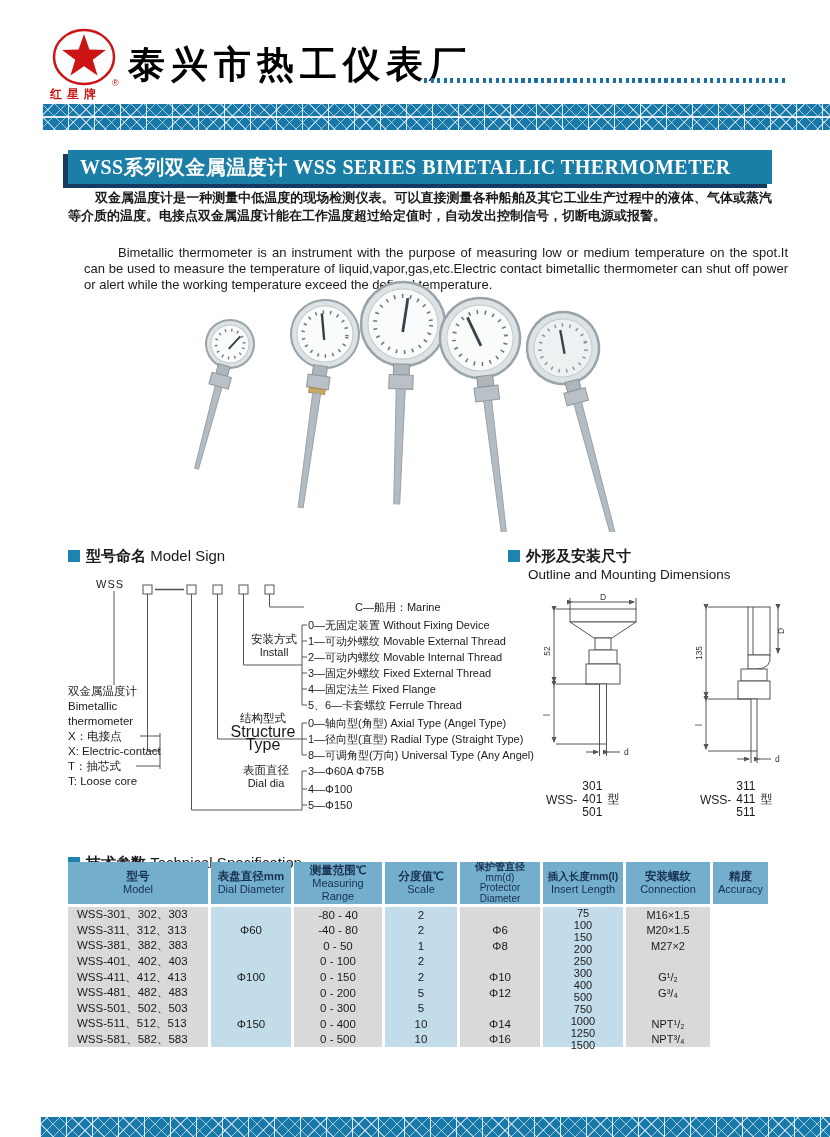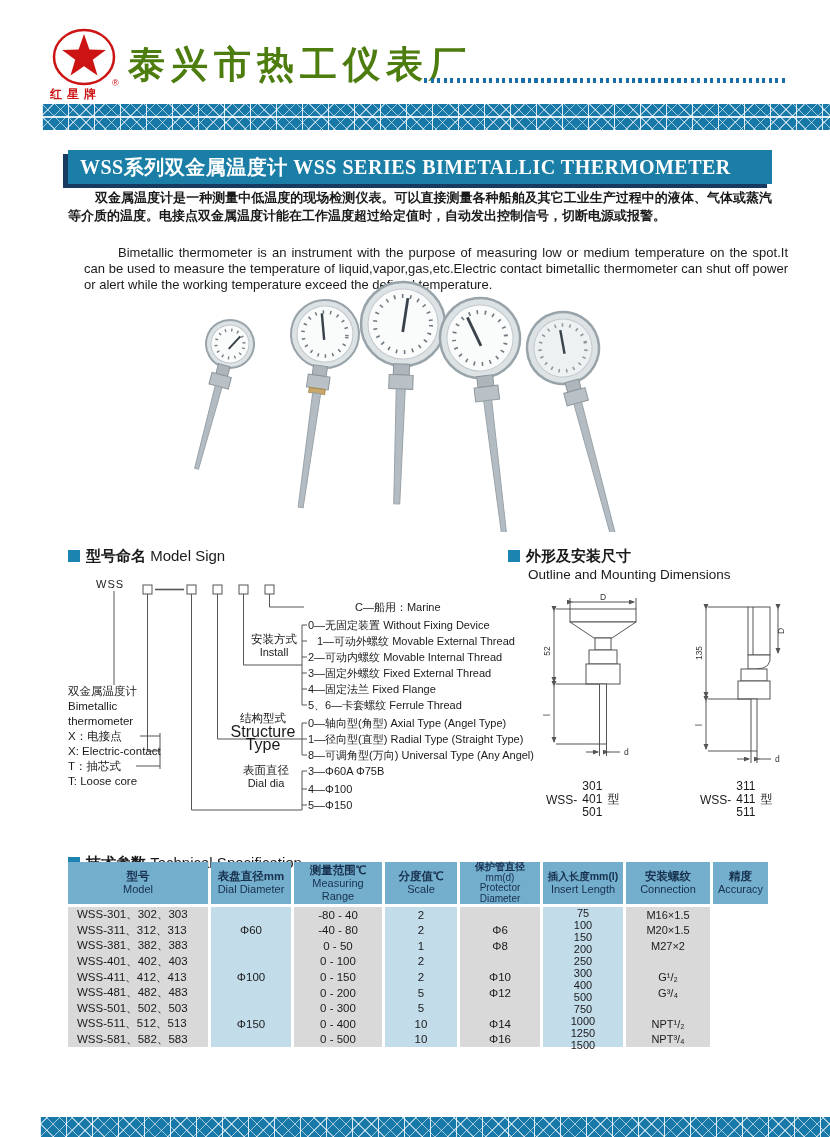--- a/index.html
+++ b/index.html
@@ -5,21 +5,21 @@
   html,body{margin:0;padding:0;background:#fff;}
   .page{position:relative;width:830px;height:1137px;background:#fff;overflow:hidden;
         font-family:"Liberation Sans",sans-serif;color:#1a1a1a;}
   .page *{box-sizing:border-box;}
 
   
   .logo-svg{position:absolute;left:44px;top:28px;}
   .brand-name{position:absolute;left:50px;top:86px;width:76px;color:#cc1414;
               font-size:12px;font-weight:700;letter-spacing:5px;white-space:nowrap;}
   .company-name{position:absolute;left:128px;top:40px;font-size:37px;font-weight:900;
-                letter-spacing:6px;color:#4d7c0f;white-space:nowrap;}
+                letter-spacing:6px;color:#000000;white-space:nowrap;}
   .dotted-rule{position:absolute;left:424px;top:78px;width:364px;height:5px;
                background:repeating-linear-gradient(90deg,#1b6fa8 0 3px,transparent 3px 6.5px);}
 
   
   .band{position:absolute;background-color:#1878a8;
     background-image:
       repeating-linear-gradient(90deg,rgba(255,255,255,.85) 0 1px,transparent 1px 26px),
       repeating-linear-gradient(45deg,rgba(255,255,255,.6) 0 1px,transparent 1px 9px),
       repeating-linear-gradient(-45deg,rgba(255,255,255,.6) 0 1px,transparent 1px 9px),
       linear-gradient(to bottom,transparent 48%,rgba(255,255,255,.85) 48% 52%,transparent 52%);}
@@ -204,21 +204,21 @@
       <div>结构型式</div>
       <div style="font-size:16px;">Structure Type</div>
     </div>
     <div class="grp" style="left:170px;top:219px;width:72px;text-align:center;">
       <div>表面直径</div>
       <div style="font-size:11px;">Dial dia</div>
     </div>
 
     <div class="ds-item" style="top:62px;margin-left:47px;">C—船用：Marine</div>
     <div class="ds-item" style="top:80px;">0—无固定装置 Without Fixing Device</div>
-    <div class="ds-item" style="top:96px;margin-left:9px;">1—可动外螺纹 Movable External Thread</div>
+    <div class="ds-item" style="top:96px;">1—可动外螺纹 Movable External Thread</div>
     <div class="ds-item" style="top:112px;">2—可动内螺纹 Movable Internal Thread</div>
     <div class="ds-item" style="top:128px;">3—固定外螺纹 Fixed External Thread</div>
     <div class="ds-item" style="top:144px;">4—固定法兰 Fixed Flange</div>
     <div class="ds-item" style="top:160px;">5、6—卡套螺纹 Ferrule Thread</div>
     <div class="ds-item" style="top:178px;">0—轴向型(角型) Axial Type (Angel Type)</div>
     <div class="ds-item" style="top:194px;">1—径向型(直型) Radial Type (Straight Type)</div>
     <div class="ds-item" style="top:210px;">8—可调角型(万向) Universal Type (Any Angel)</div>
     <div class="ds-item" style="top:226px;">3—Φ60A  Φ75B</div>
     <div class="ds-item" style="top:244px;">4—Φ100</div>
     <div class="ds-item" style="top:260px;">5—Φ150</div>

